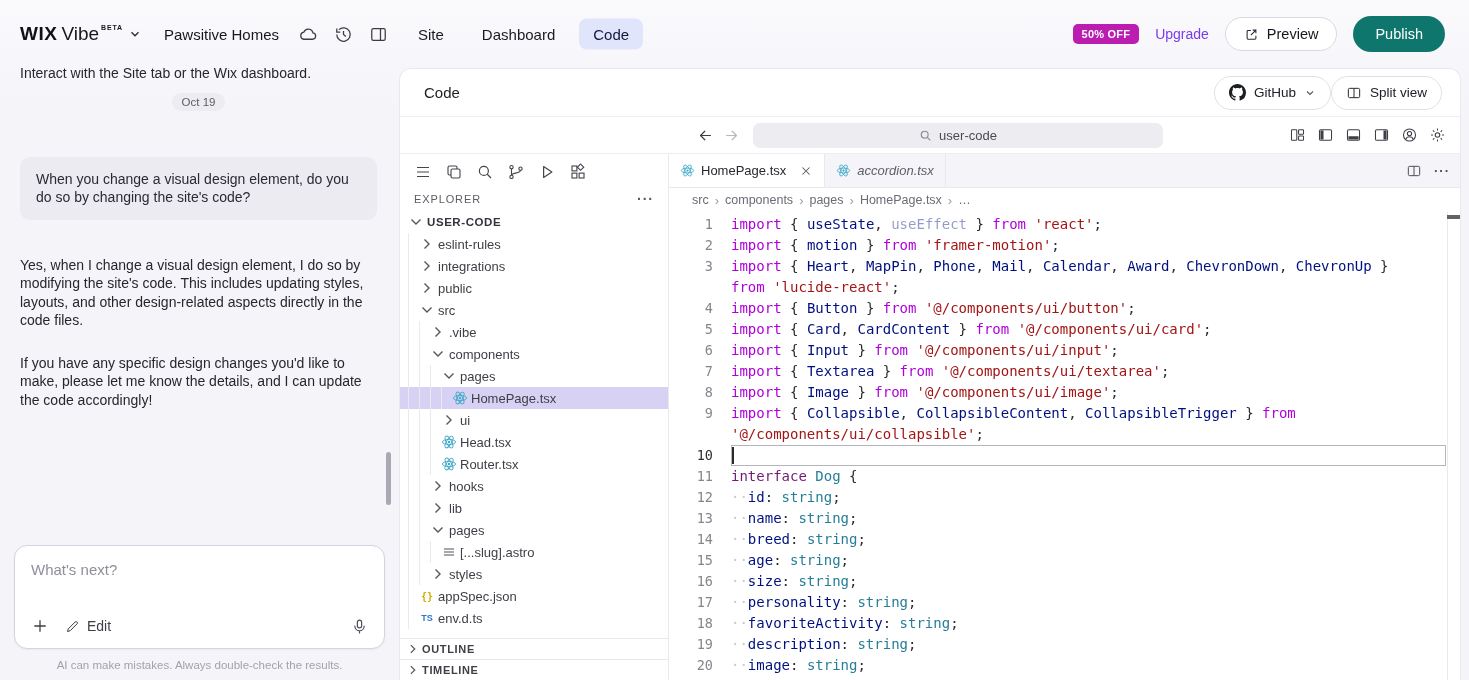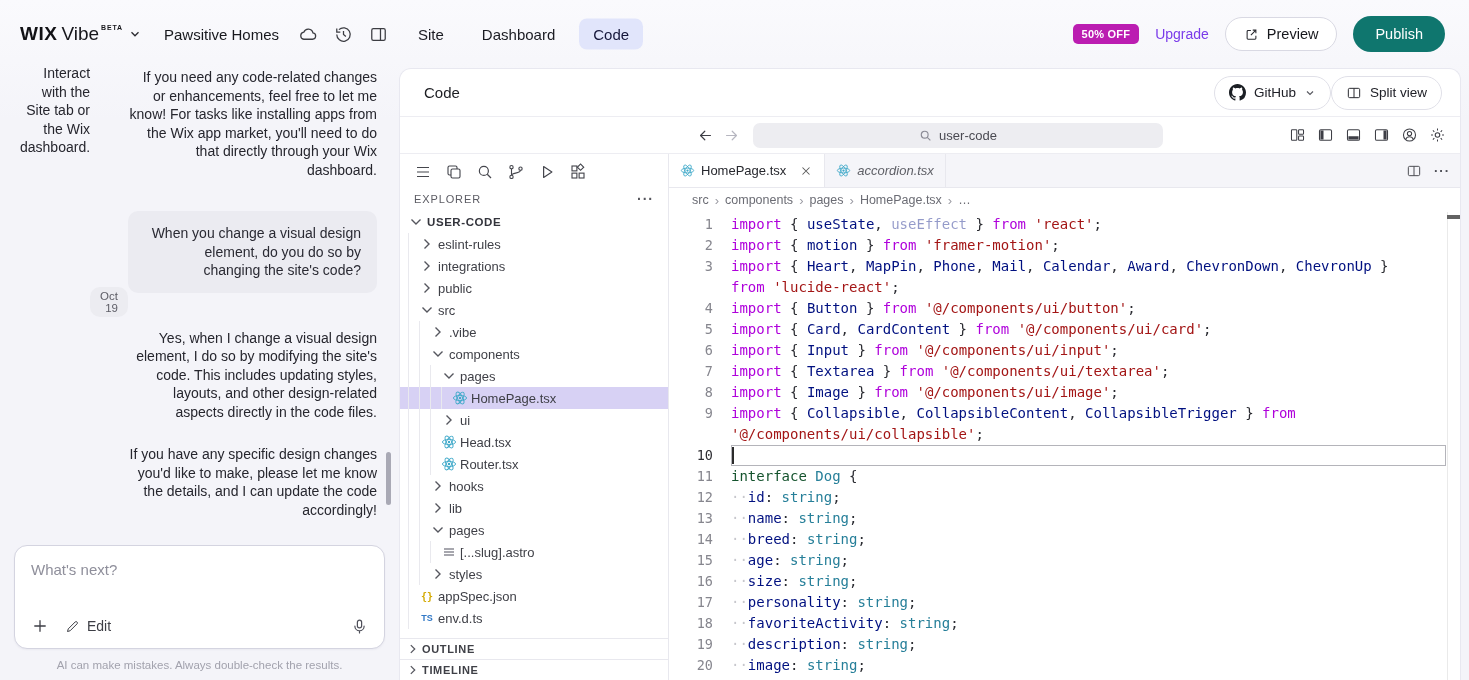--- a/index.html
+++ b/index.html
@@ -30,21 +30,21 @@
   .upgrade { color:#7a3bea; font-size:14px; font-weight:500; cursor:pointer; }
   .btn-preview { display:flex; align-items:center; gap:8px; background:#fff; border:1px solid #d9d9e3; border-radius:20px; padding:8px 18px; font-size:14.5px; color:#16171c; cursor:pointer; }
   .btn-preview .bicon { width:15px; height:15px; color:#2a2b31; }
   .btn-publish { background:#0f766e; color:#fff; border:none; border-radius:20px; padding:10px 22px; font-size:14.5px; font-weight:500; cursor:pointer; font-family:inherit; }
 
   
   .main { display:flex; height:612px; }
 
   
   .chat { width:399px; flex-shrink:0; position:relative; display:flex; flex-direction:column; }
-  .chat-scroll { flex:1; min-height:0; overflow:hidden; padding:0 22px 0 20px; display:flex; flex-direction:row;text-align:right; }
+  .chat-scroll { flex:1; min-height:0; overflow:hidden; padding:0 22px 0 20px; display:flex; flex-direction:column; }
   .top-msg { font-size:14px; line-height:18.5px; color:#26262e; margin-top:-4px; }
   .date-badge { align-self:center; background:#ececf1; color:#5d5d66; font-size:11.5px; padding:3px 10px; border-radius:10px; margin:10px 0 14px; }
   .msg { font-size:14px; line-height:18.5px; color:#26262e; margin-bottom:24px; }
   .msg.user { background:#ebebf1; border-radius:10px; padding:13px 16px; margin:32px 0 36px; color:#2a2a33; }
   .chat-input-card { margin:6px 14px 0; height:104px; background:#fff; border:1px solid #d4d4e0; border-radius:13px; box-shadow:0 1px 2px rgba(40,40,80,.05); flex-shrink:0; display:flex; flex-direction:column; }
   .chat-input { display:block; width:calc(100% - 32px); margin:15px 16px 0; border:none; outline:none; font-size:15px; color:#2a2a33; background:transparent; font-family:inherit; }
   .chat-input::placeholder { color:#8f8f9b; }
   .input-row { display:flex; align-items:center; gap:16px; padding:0 16px 13px; margin-top:auto; }
   .plus-icon { width:18px; height:18px; color:#3d3e45; cursor:pointer; }
   .edit-chip { display:flex; align-items:center; gap:7px; color:#3d3e45; font-size:14px; cursor:pointer; }
@@ -113,21 +113,21 @@
   .scroll-track { position:absolute; right:0; top:0; bottom:0; width:13px; border-left:1px solid #eaeaea; }
   .ruler-mark { position:absolute; right:0; top:3px; width:13px; height:4px; background:#636363; cursor:grab; }
   .line { display:flex; align-items:flex-start; padding-right:14px; }
   .num { width:44px; flex-shrink:0; text-align:right; color:#86868e; font-size:13.5px; }
   .line.active .num { color:#2e2e33; }
   .ltext { flex:1; margin-left:18px; position:relative; min-height:21px; }
   .line.active .ltext { outline:1px solid #b4b4ba; outline-offset:-1px; }
   .lcode { display:block; max-width:692px; white-space:pre-wrap; overflow-wrap:anywhere; color:#24252a; }
   .cursor { position:absolute; left:1px; top:2px; width:2px; height:17px; background:#2b2b2b; }
   .tk-k { color:#AF00DB; }
-  .tk-kb { color:#14532d; }
+  .tk-kb { color:#701a75; }
   .tk-t { color:#267F99; }
   .tk-v { color:#001080; }
   .tk-u { color:#001080; opacity:.42; }
   .tk-s { color:#A31515; }
   .tk-p { color:#2a2b31; }
   .tk-w { color:#c7c7cc; }
 </style>
 </head>
 <body>
 
@@ -185,21 +185,20 @@
   </div>
 </header>
 
 <div class="main">
 
   <aside class="chat">
     <div class="chat-scroll">
       <p class="top-msg">Interact with the Site tab or the Wix dashboard.</p>
       <span class="date-badge">Oct 19</span>
       <div>
-          <div class="msg assistant">If you need any code-related changes or enhancements, feel free to let me know! For tasks like installing apps from the Wix app market, you'll need to do that directly through your Wix dashboard.</div>
           <div class="msg user">When you change a visual design element, do you do so by changing the site's code?</div>
           <div class="msg assistant">Yes, when I change a visual design element, I do so by modifying the site's code. This includes updating styles, layouts, and other design-related aspects directly in the code files.</div>
           <div class="msg assistant">If you have any specific design changes you'd like to make, please let me know the details, and I can update the code accordingly!</div>
         </div>
     </div>
     <div class="chat-input-card">
       <input class="chat-input" placeholder="What's next?" style="">
       <div class="input-row">
         <span class="plus-icon">
           <svg viewBox="0 0 24 24" fill="none" stroke="currentColor" stroke-width="1.7" stroke-linecap="round">

